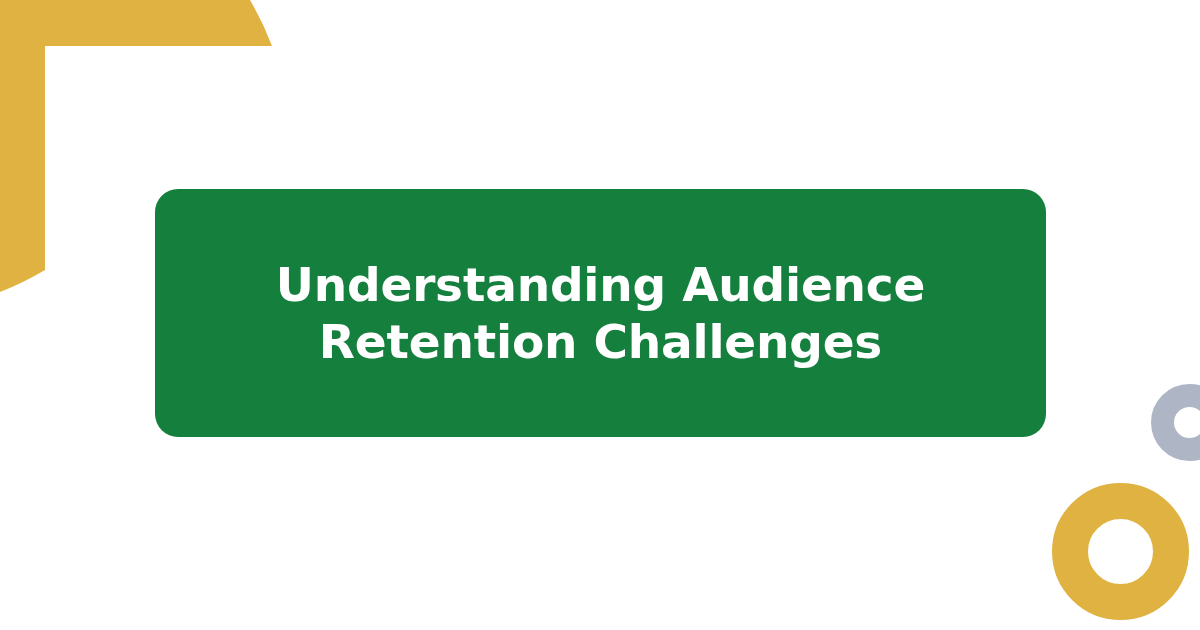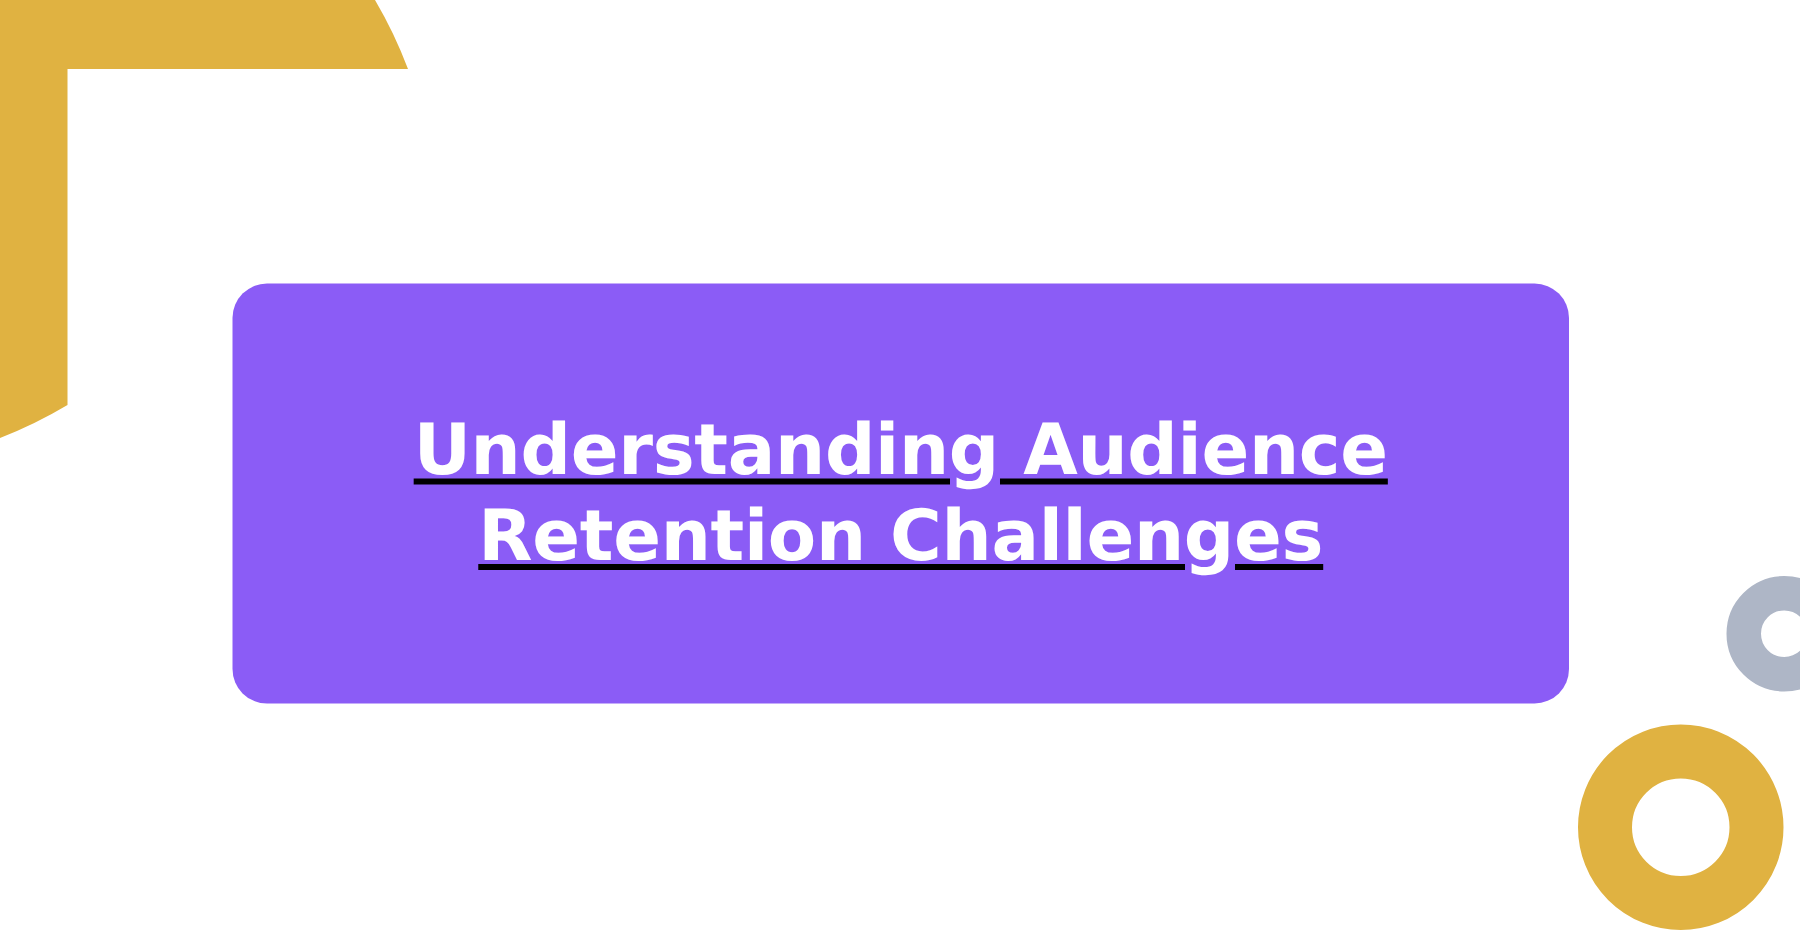--- a/index.html
+++ b/index.html
@@ -53,29 +53,28 @@
     height: 137px;
     border: 36px solid #e0b241;
   }
 
   
   .title-card {
     position: absolute;
     left: 155px;
     top: 189px;
     width: 891px;
-    height: 280px;
-    background: #8b5cf6;
+    height: 248px;
+    background: #15803d;
     border-radius: 23px;
     display: flex;
     align-items: center;
     justify-content: center;
     box-sizing: border-box;
     padding: 0 22px;
-    text-decoration: underline;
   }
 
   .title-text {
     color: #ffffff;
     font-family: "DejaVu Sans", "Liberation Sans", sans-serif;
     font-weight: bold;
     font-size: 47px;
     line-height: 1.22;
     text-align: center;
     letter-spacing: -0.2px;

